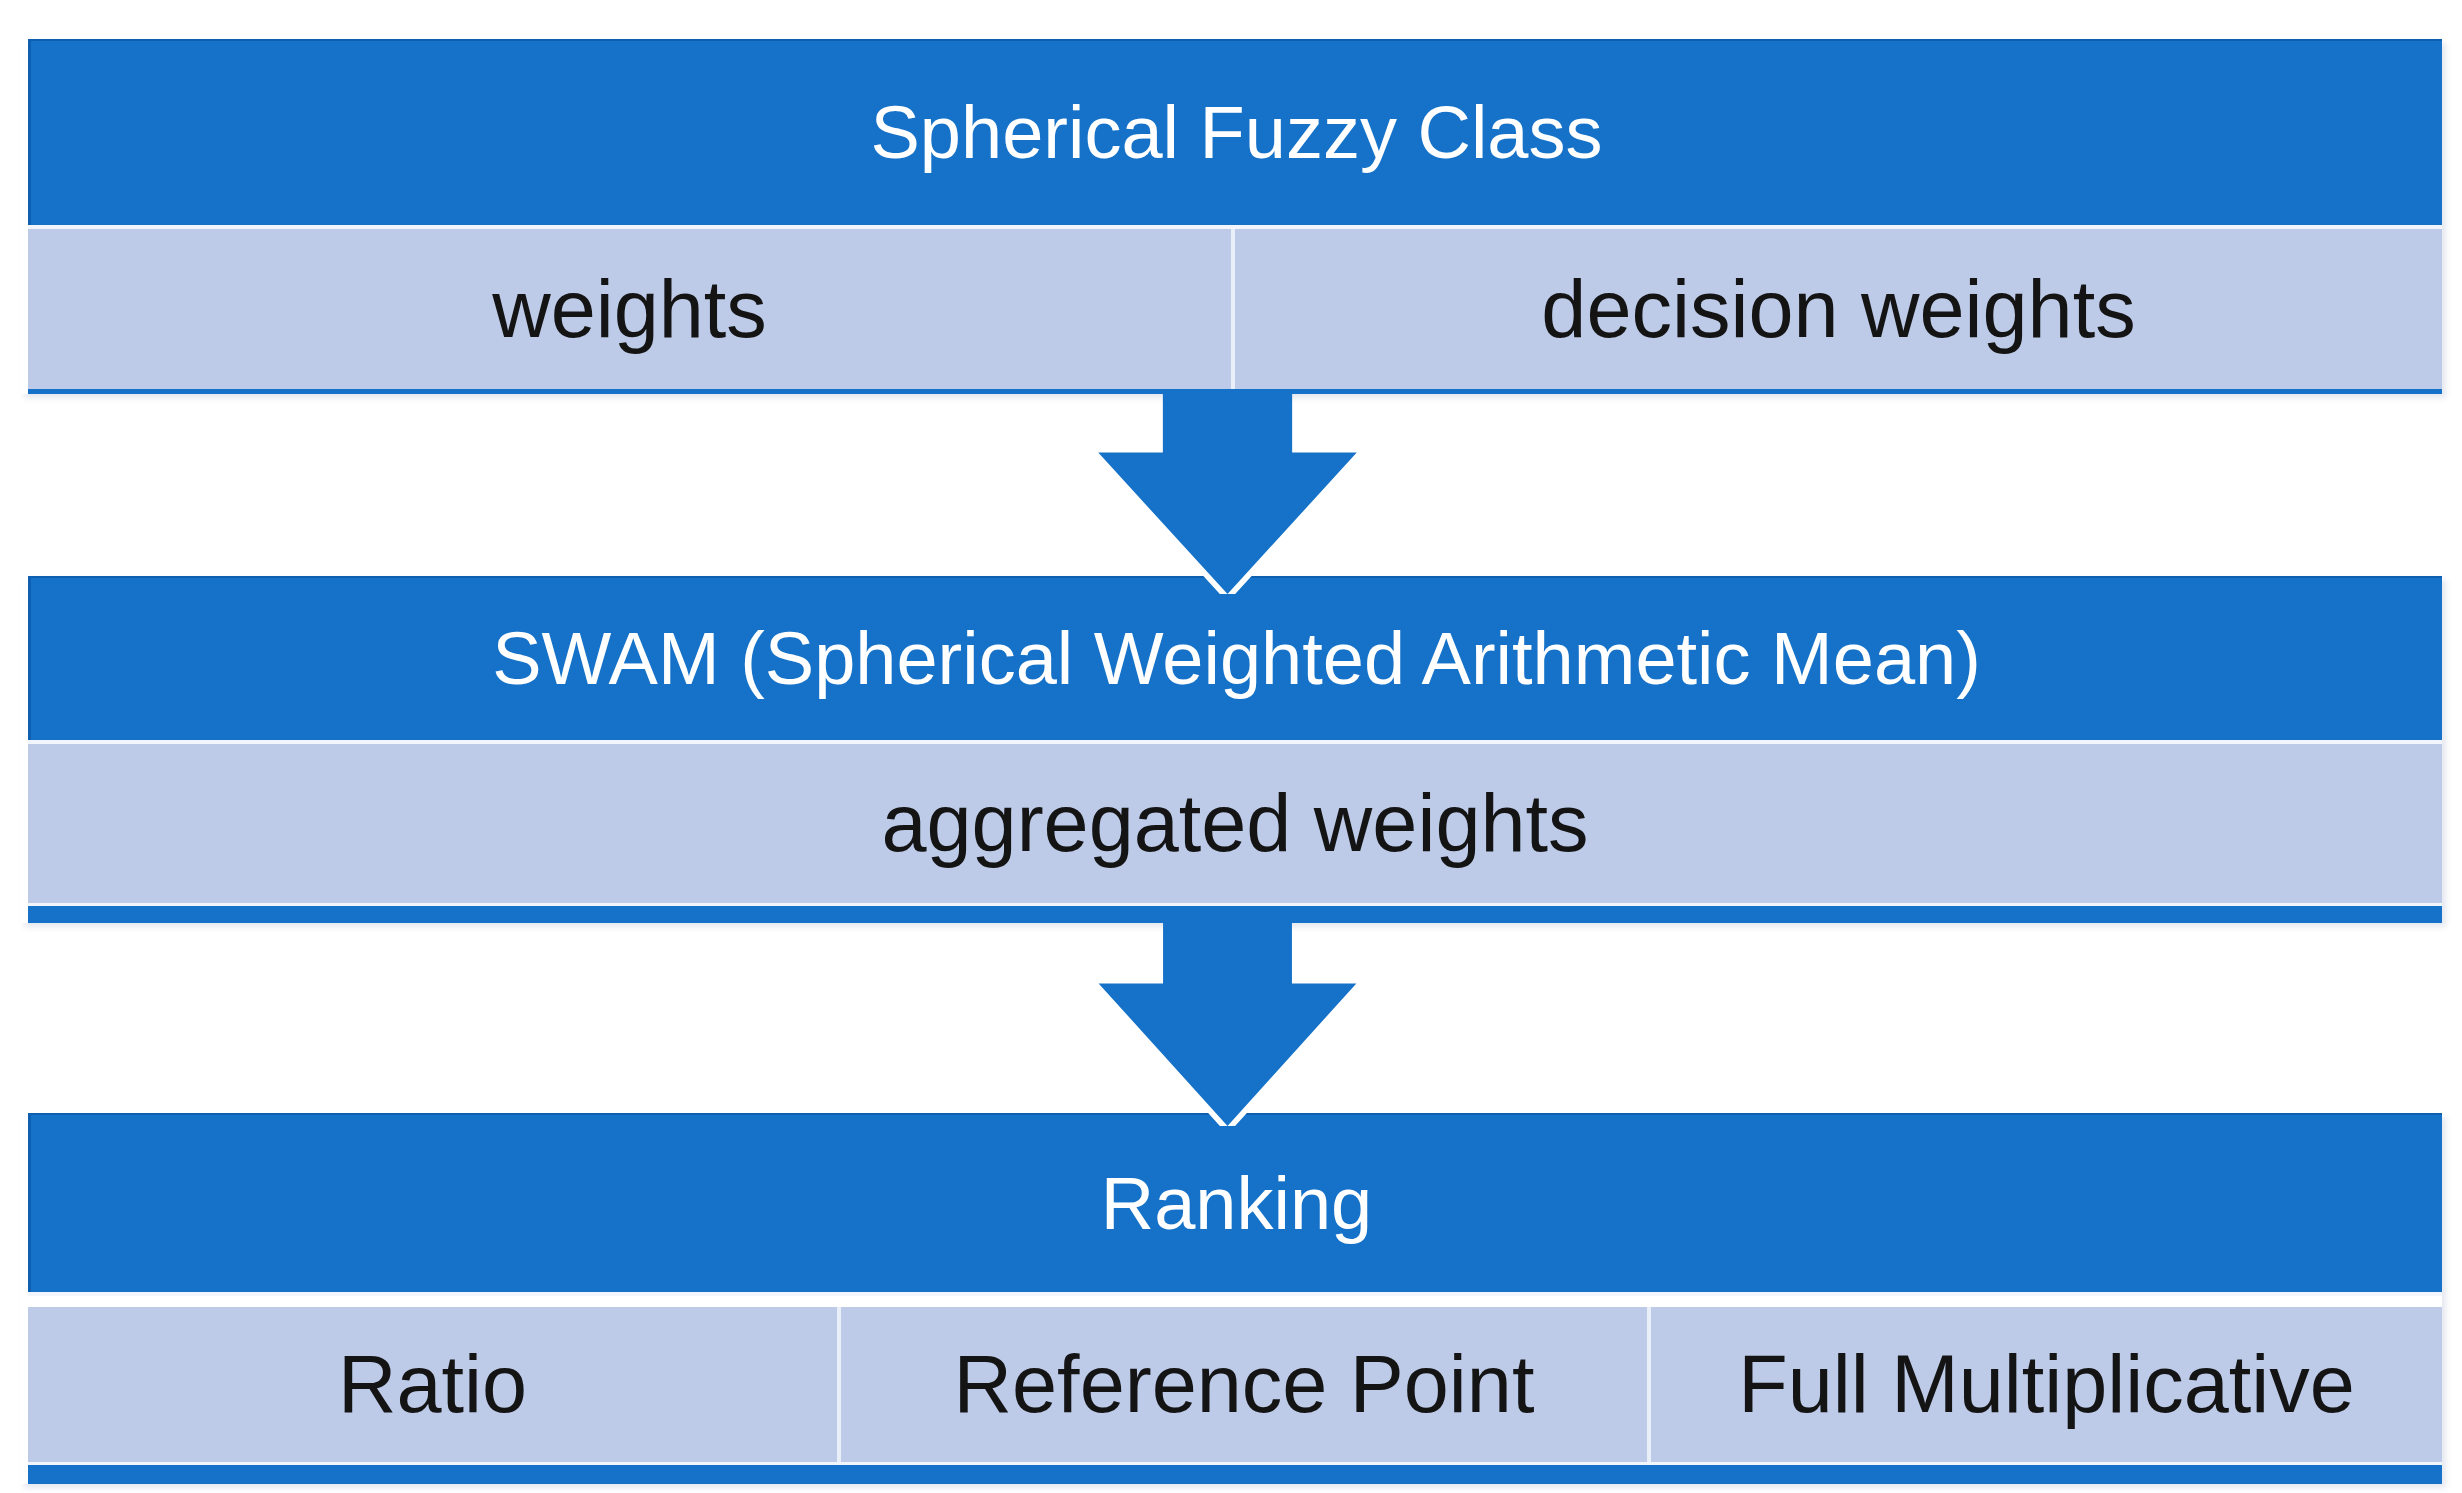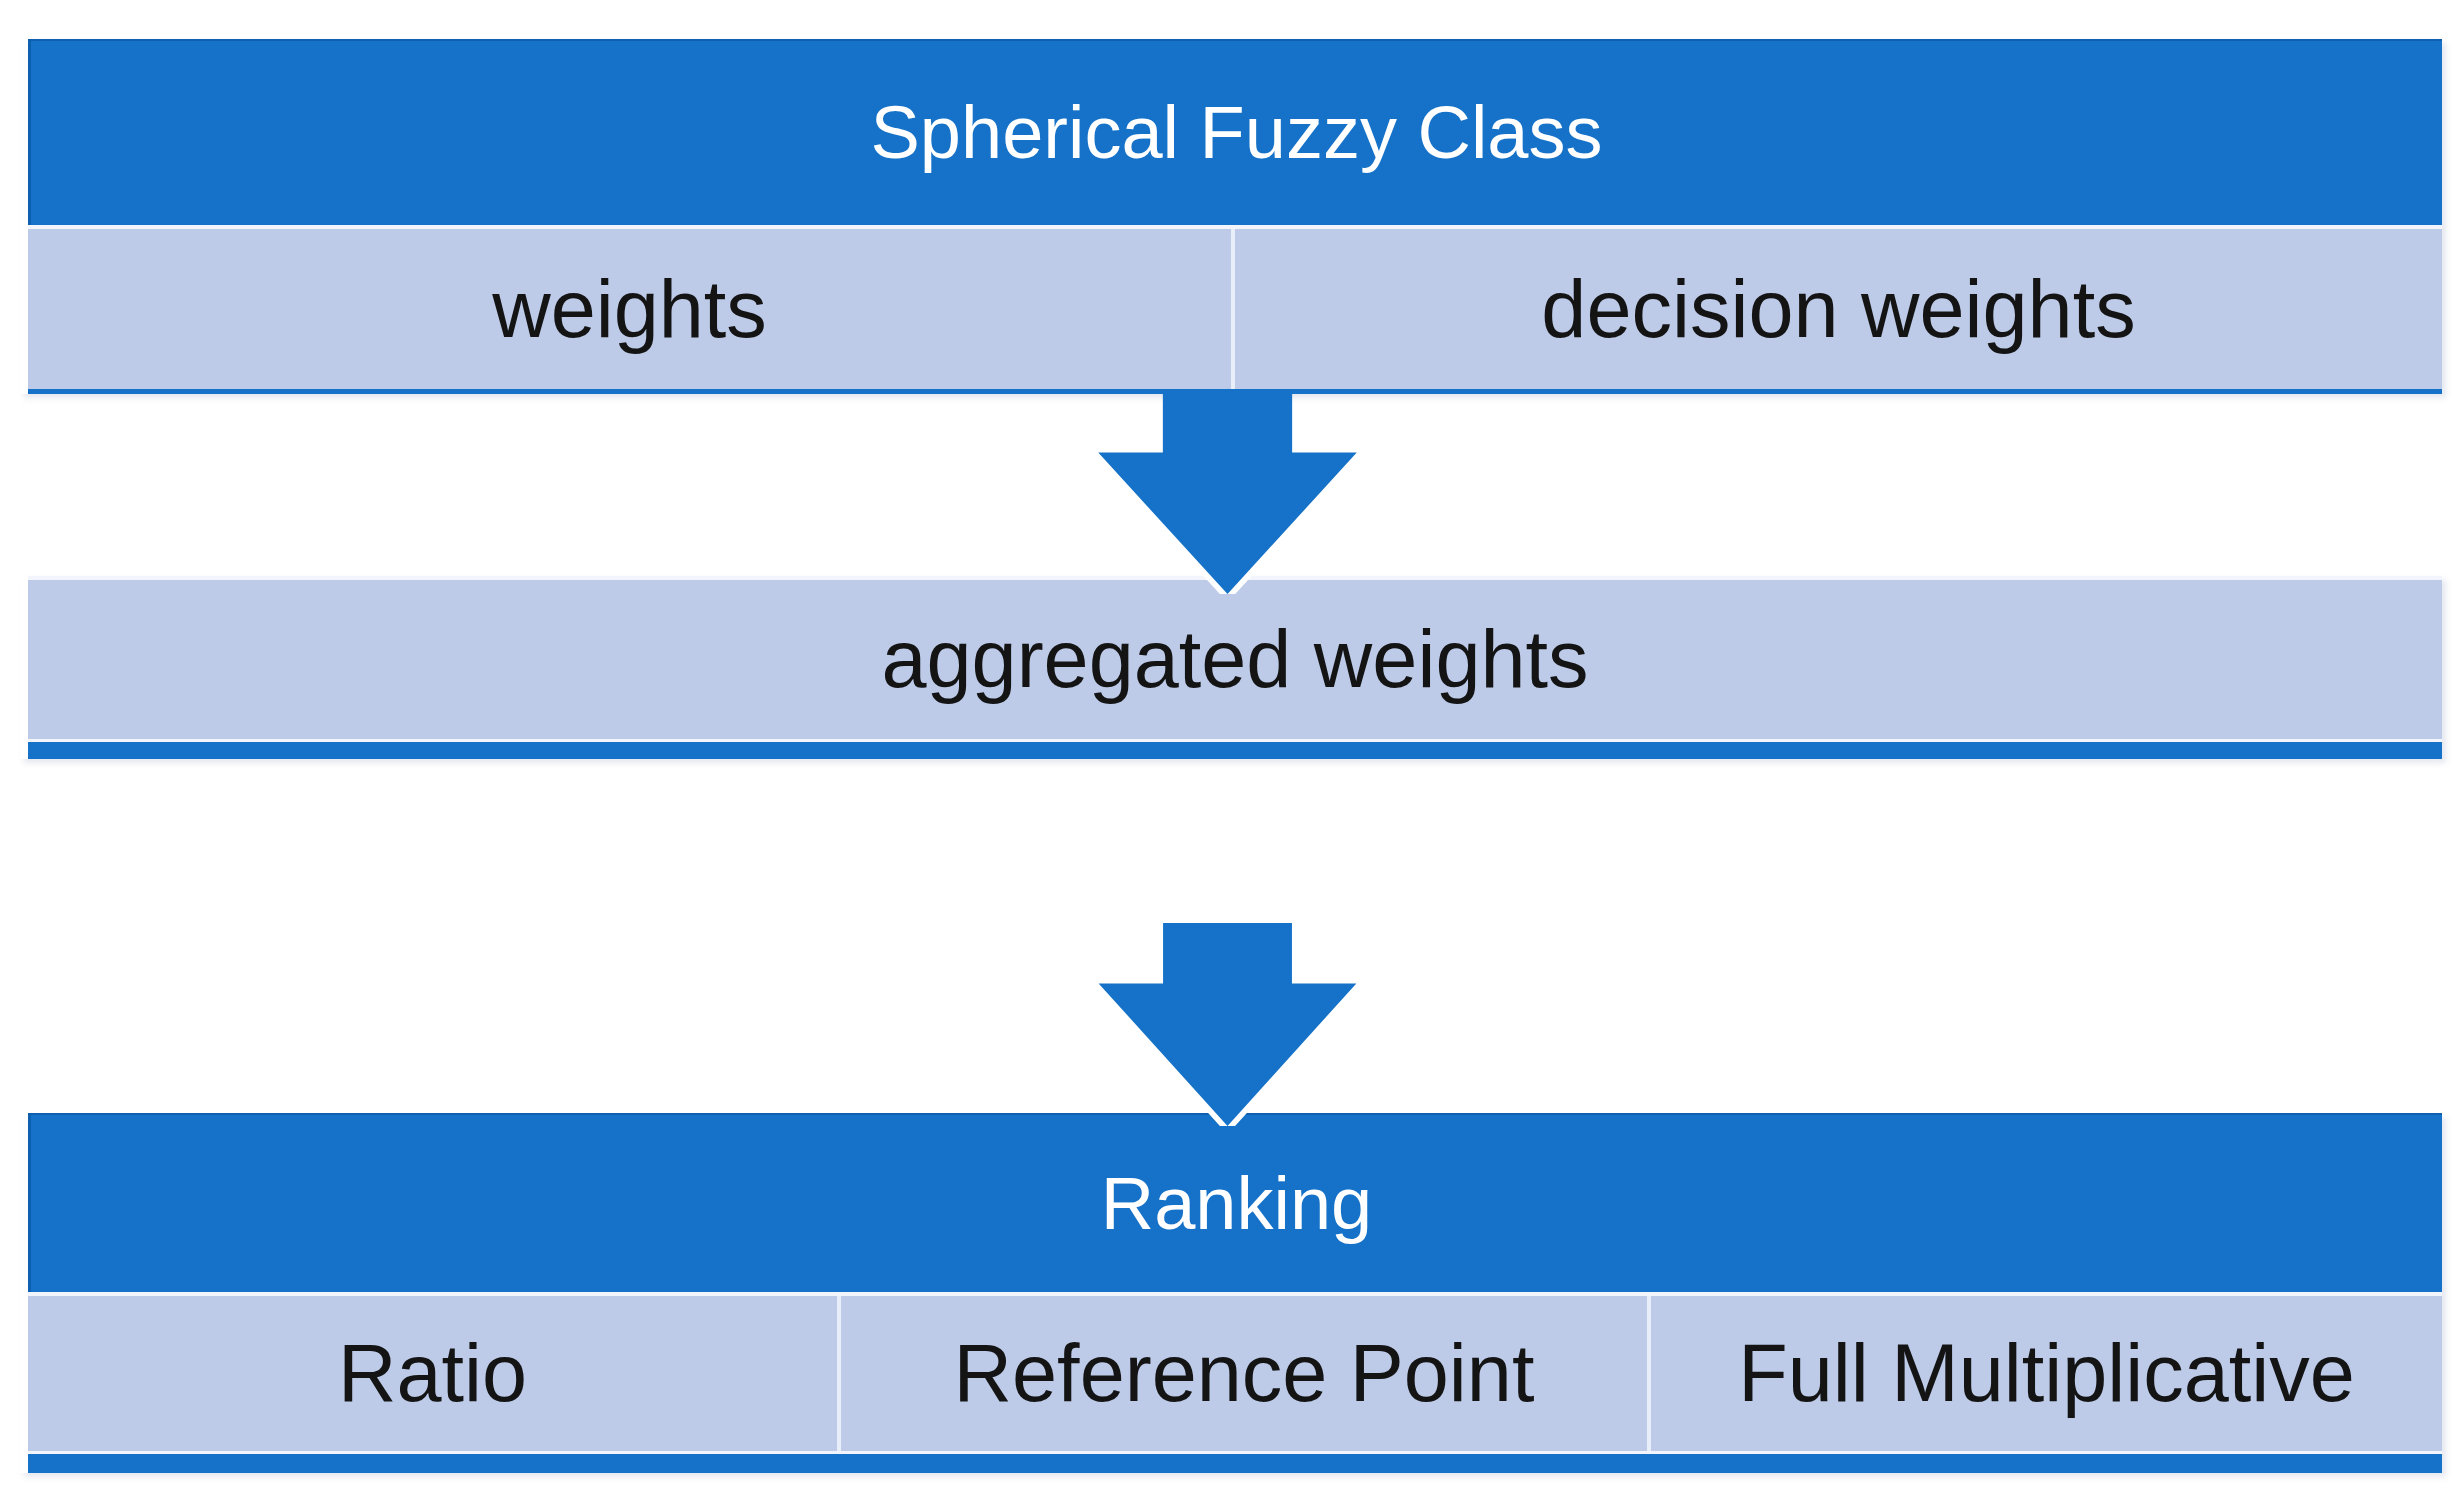--- a/index.html
+++ b/index.html
@@ -61,37 +61,38 @@
     </div>
     <div class="bar" style="height:4.8px;"></div>
   </div>
 
   <svg class="arrow" style="left:1082px;top:392px;" width="291" height="202" viewBox="0 0 360 250">
     <path d="M20,75 L180,250 L340,75" fill="none" stroke="#ffffff" stroke-width="14" stroke-linejoin="round"></path>
     <polygon points="100,0 260,0 260,75 340,75 180,250 20,75 100,75" fill="#1572C8"></polygon>
   </svg>
 
   <div class="block" style="top:576px;">
+    <div class="hdr" style="height:164px;">SWAM (Spherical Weighted Arithmetic Mean)</div>
     <div class="hdiv"></div>
     <div class="cells" style="height:159px;">
       <div class="cell" style="width:2414px;">aggregated weights</div>
     </div>
     <div class="gapline"></div>
     <div class="bar" style="height:17px;"></div>
   </div>
 
   <svg class="arrow" style="left:1082px;top:923px;" width="291" height="203" viewBox="0 0 360 252">
     <path d="M20,75 L180,252 L340,75" fill="none" stroke="#ffffff" stroke-width="14" stroke-linejoin="round"></path>
     <polygon points="100,0 260,0 260,75 340,75 180,252 20,75 100,75" fill="#1572C8"></polygon>
   </svg>
 
   <div class="block" style="top:1113px;text-align:right;">
     <div class="hdr" style="height:179px;">Ranking</div>
     <div class="hdiv"></div>
-    <div class="cells" style="height:155px;">
+    <div class="cells" style="height:155px;margin-top:11px;">
       <div class="cell" style="width:809px;">Ratio</div>
       <div class="vdiv"></div>
       <div class="cell" style="width:806px;">Reference Point</div>
       <div class="vdiv"></div>
       <div class="cell" style="width:791px;">Full Multiplicative</div>
     </div>
     <div class="gapline"></div>
     <div class="bar" style="height:18.6px;"></div>
   </div>
 

